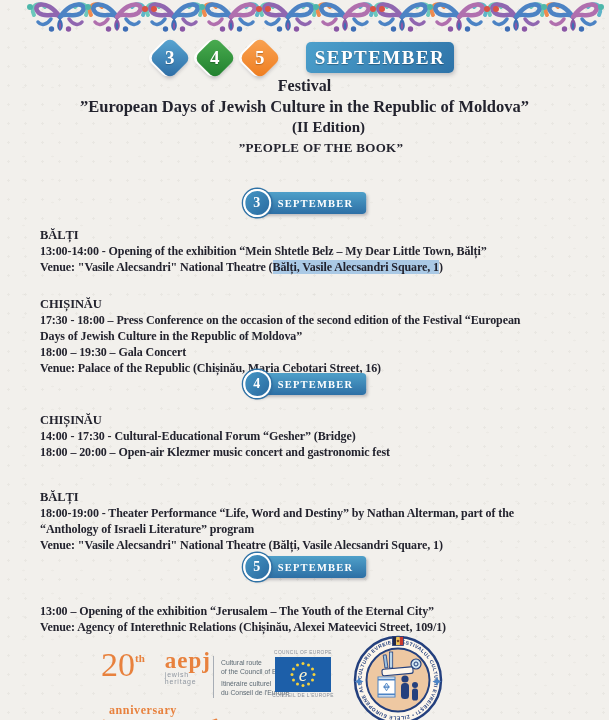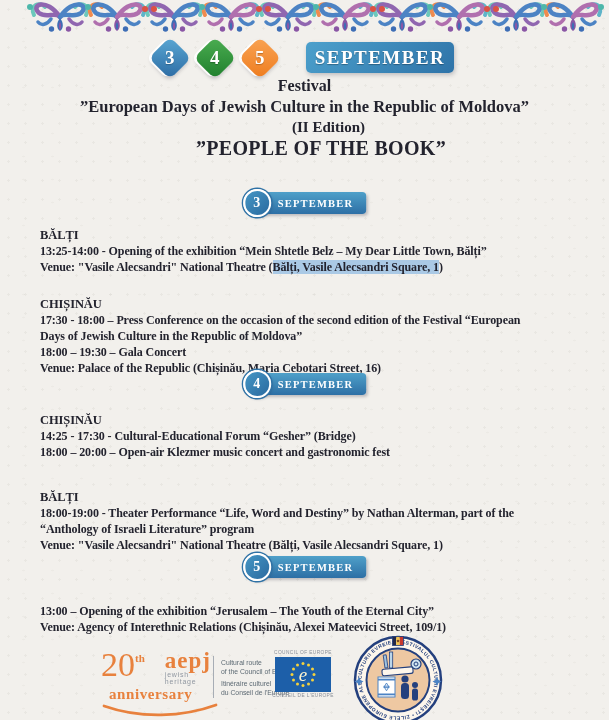--- a/index.html
+++ b/index.html
@@ -28,21 +28,21 @@
   .month-pill{margin-left:16px;height:31px;min-width:148px;border-radius:5px;
     background:linear-gradient(135deg,#4ca0cc 0%,#2e73a8 100%);
     display:flex;align-items:center;justify-content:center;
     color:#fff;font-weight:bold;font-size:19px;letter-spacing:1.5px;
     text-shadow:0 1px 1px rgba(0,0,0,.3);box-shadow:1px 2px 4px rgba(40,40,60,.25);}
   
   .title{position:absolute;top:76px;left:0;width:100%;text-align:center;font-weight:bold;line-height:20.5px;}
   .title .t1{font-size:16px;}
   .title .t2{font-size:16.5px;}
   .title .t3{font-size:15px;margin-left:48px;}
-  .title .t4{font-size:20px;letter-spacing:.3px;padding-left:33px;}
+  .title .t4{font-size:13px;letter-spacing:.3px;padding-left:33px;}
   
   .sec-badge{position:absolute;left:50%;transform:translateX(-50%);display:flex;align-items:center;}
   .sb-circle{width:24px;height:24px;border-radius:50%;z-index:2;margin-right:-13px;
     background:linear-gradient(135deg,#4596c4,#2a6aa0);border:2px solid #fff;
     box-shadow:0 0 0 1.5px #2f72a6,1px 1px 3px rgba(40,40,60,.3);
     display:flex;align-items:center;justify-content:center;color:#fff;font-weight:bold;font-size:14px;}
   .sb-pill{height:22px;border-radius:4px;background:linear-gradient(180deg,#4fa0c9,#2d6fa5);
     display:flex;align-items:center;color:#fff;font-weight:bold;font-size:10.5px;
     letter-spacing:1.2px;padding:0 13px 0 20px;box-shadow:1px 2px 3px rgba(40,40,60,.25);}
   
@@ -51,21 +51,21 @@
   .grp .line{white-space:nowrap;}
   .hl{background:#aac9e5;}
   
   .aepj{position:absolute;left:101px;top:650px;width:120px;color:#e8813d;}
   .aepj-row{display:flex;align-items:flex-start;}
   .aepj-20{font-size:34px;line-height:30px;font-weight:normal;}
   .aepj-th{font-size:11px;font-weight:bold;position:relative;top:2px;}
   .aepj-right{margin-left:20px;}
   .aepj-brand{font-size:23px;line-height:21px;font-weight:bold;letter-spacing:1px;}
   .aepj-tag{font-size:7px;color:#9097a1;letter-spacing:.8px;font-family:"Liberation Sans",sans-serif;}
-  .aepj-anniv{font-size:15px;font-weight:bold;letter-spacing:.6px;margin:1px 0 0 8px;}
+  .aepj-anniv{font-size:12px;font-weight:bold;letter-spacing:.6px;margin:18px 0 0 8px;}
   .v-divider{position:absolute;left:213px;top:656px;width:1px;height:42px;background:#a7adb5;}
   .coe-route{position:absolute;left:221px;top:659px;font-size:6.8px;line-height:8.6px;color:#5d6a74;font-family:"Liberation Sans",sans-serif;}
   .coe-route .sep{height:4px;}
   .coe{position:absolute;left:271px;top:650px;width:64px;text-align:center;font-family:"Liberation Sans",sans-serif;}
   .coe-cap{font-size:4.8px;color:#8a8f99;letter-spacing:.4px;line-height:6px;}
   .coe-flag{width:56px;height:35px;background:#1d5fa9;margin:1px auto;}
   .seal{position:absolute;left:353px;top:635px;}
 </style>
 </head>
 <body>
@@ -148,42 +148,42 @@
 
   <div class="sec-badge" style="top:189px">
     <div class="sb-circle">
         <span>3</span>
       </div>
     <div class="sb-pill">SEPTEMBER</div>
   </div>
 
   <div class="grp" style="top:216px">
     <div class="city">BĂLȚI</div>
-    <div class="line">13:25-14:00 - Opening of the exhibition “Mein Shtetle Belz – My Dear Little Town, Bălți”</div>
+    <div class="line">13:00-14:00 - Opening of the exhibition “Mein Shtetle Belz – My Dear Little Town, Bălți”</div>
     <div class="line"><span>Venue: "Vasile Alecsandri" National Theatre (</span><span class="hl">Bălți, Vasile Alecsandri Square, 1</span><span>)</span></div>
   </div>
 
   <div class="grp" style="top:285px">
     <div class="city">CHIȘINĂU</div>
     <div class="line">17:30 - 18:00 – Press Conference on the occasion of the second edition of the Festival “European</div>
     <div class="line">Days of Jewish Culture in the Republic of Moldova”</div>
     <div class="line">18:00 – 19:30 – Gala Concert</div>
     <div class="line">Venue: Palace of the Republic (Chișinău, Maria Cebotari Street, 16)</div>
   </div>
 
   <div class="sec-badge" style="top:370px">
     <div class="sb-circle">
         <span>4</span>
       </div>
     <div class="sb-pill">SEPTEMBER</div>
   </div>
 
   <div class="grp" style="top:401px">
     <div class="city">CHIȘINĂU</div>
-    <div class="line">14:25 - 17:30 - Cultural-Educational Forum “Gesher” (Bridge)</div>
+    <div class="line">14:00 - 17:30 - Cultural-Educational Forum “Gesher” (Bridge)</div>
     <div class="line">18:00 – 20:00 – Open-air Klezmer music concert and gastronomic fest</div>
   </div>
 
   <div class="grp" style="top:478px">
     <div class="city">BĂLȚI</div>
     <div class="line">18:00-19:00 -  Theater Performance “Life, Word and Destiny” by Nathan Alterman, part of the</div>
     <div class="line">“Anthology of Israeli Literature” program</div>
     <div class="line">Venue: "Vasile Alecsandri" National Theatre (Bălți, Vasile Alecsandri Square, 1)</div>
   </div>
 

